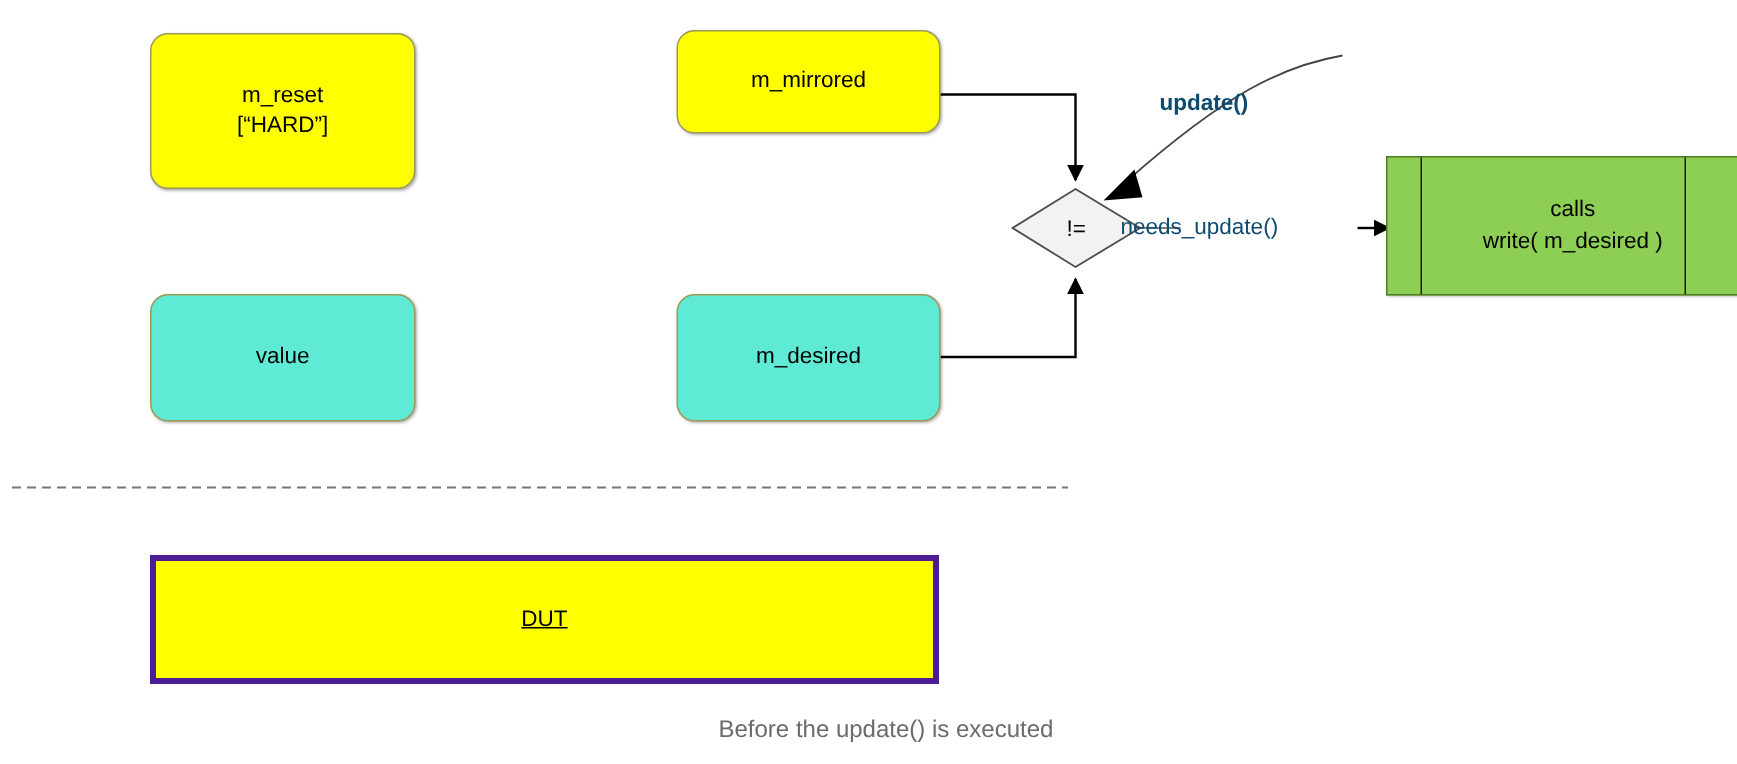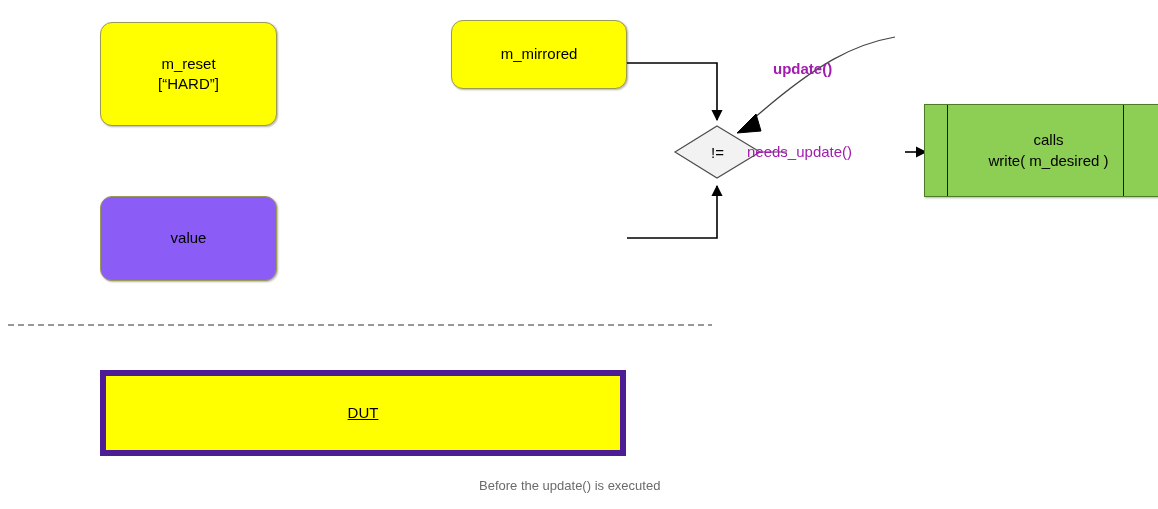--- a/index.html
+++ b/index.html
@@ -29,24 +29,24 @@
     font-size: 15px;
     line-height: 1.35;
     white-space: pre-line;
   }
   .rounded {
     border-radius: 12px;
     border: 1px solid #9a9a55;
     box-shadow: 1px 1px 2px rgba(0,0,0,0.30);
   }
   .yellow { background: #ffff00; }
-  .green  { background: #8b5cf6; }
+  .green  { background: #5eead4; }
 
   .sharp {
-    border: 6px solid #4c1d95;
+    border: 4px solid #4c1d95;
     border-radius: 0;
     text-decoration: underline;
   }
 
   
   .subroutine {
     position: absolute;
     box-sizing: border-box;
     background: #8DCE54;
     border: 1px solid #4d7a24;
@@ -83,30 +83,30 @@
     align-items: center;
     justify-content: center;
     font-size: 15px;
     color: #000;
     z-index: 2;
   }
 
   .edge-label {
     position: absolute;
     font-size: 15px;
-    color: #a21caf;
+    color: #0c4a6e;
     white-space: nowrap;
   }
   .edge-label.bold {
     font-weight: bold;
   }
 
   .caption {
     position: absolute;
-    font-size: 13px;
+    font-size: 16px;
     color: #6b6b6b;
     white-space: nowrap;
   }
 
   .hairline-top {
     position: absolute;
     left: 0; top: 0;
     width: 1158px;
     height: 3px;
     overflow: hidden;
@@ -165,20 +165,23 @@
   </div>
 
   <div class="node rounded yellow" style="left:451px; top:20px; width:176px; height:69px;">
     <span>m_mirrored</span>
   </div>
 
   <div class="node rounded green" style="left:100px; top:196px; width:177px; height:85px;">
     <span>value</span>
   </div>
 
+  <div class="node rounded green" style="left:451px; top:196px; width:176px; height:85px;">
+    <span>m_desired</span>
+  </div>
 
   <div class="diamond-wrap" style="left:675px; top:126px; width:85px; height:52px;">
     <span class="dtext">!=</span>
   </div>
 
   <div class="subroutine" style="left:924px; top:104px; width:249px; height:93px;">
     <span class="bar" style="left:22px;"></span>
     <span class="bar" style="left:198px;"></span>
     <span class="label">calls
 write( m_desired )</span>

